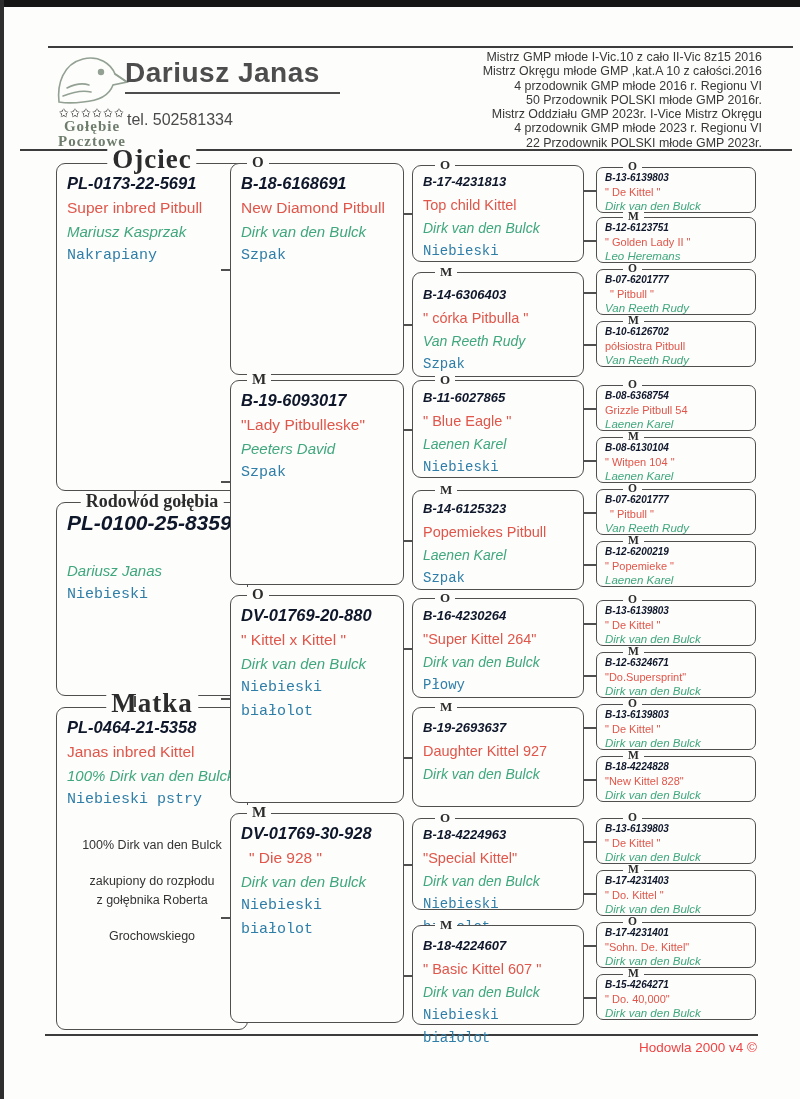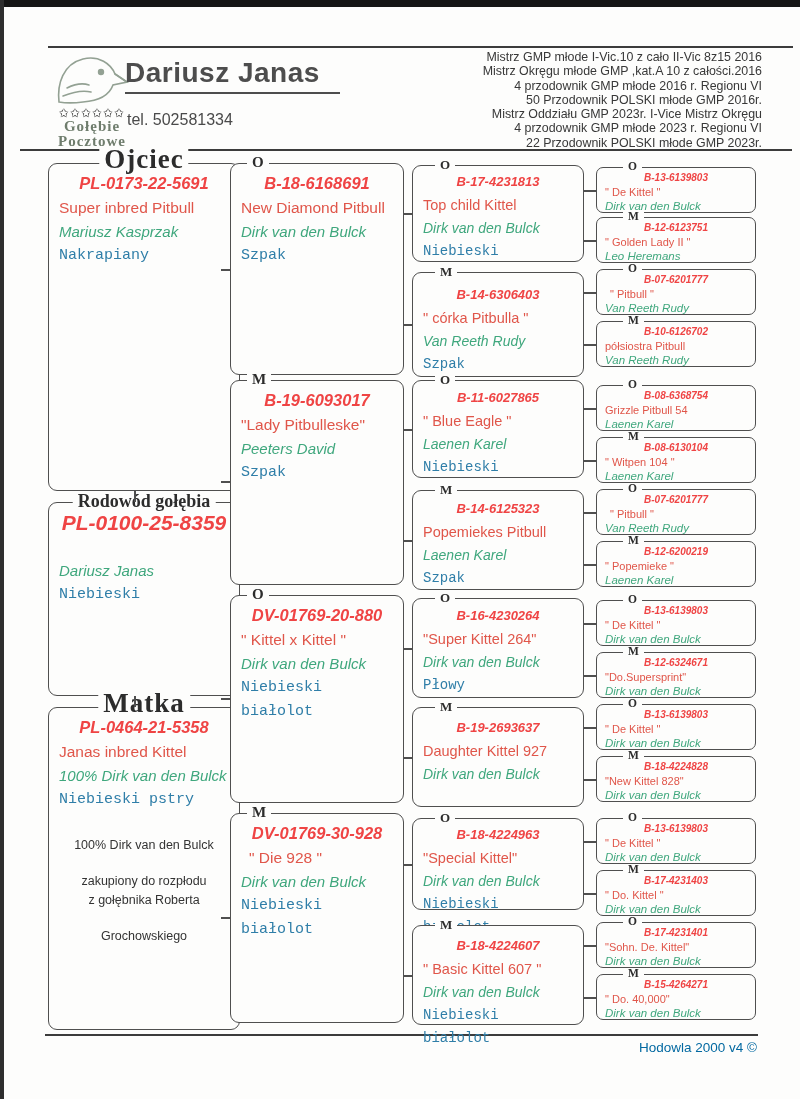--- a/index.html
+++ b/index.html
@@ -21,55 +21,55 @@
   .logo-word{font-family:"Liberation Serif",serif;font-weight:bold;color:#6f7d6d;font-size:15px;line-height:15px;letter-spacing:1px;}
   .doc-title{
     position:absolute;left:125px;top:57px;font-size:28px;font-weight:bold;color:#4d4d4d;
     letter-spacing:.5px;border-bottom:2.5px solid #4d4d4d;padding:0 20px 3px 0;
   }
   .phone{position:absolute;left:127px;top:111px;font-size:16px;color:#4a4a4a;}
   .achievements{position:absolute;right:38px;top:50px;text-align:right;font-size:12.4px;color:#383838;line-height:14.3px;}
 
   
   .box{position:absolute;border:1.4px solid #4f4f4f;border-radius:9px;background:#fdfdfc;box-sizing:border-box;}
-  .col1{left:48px;width:192px;}
+  .col1{left:56px;width:192px;}
   .col2{left:230px;width:174px;}
   .col3{left:412px;width:172px;}
   .col4{left:596px;width:160px;border-radius:7px;}
   .box-label{
     position:absolute;background:#fdfdfc;padding:0 5px;line-height:1;
     font-family:"Liberation Serif",serif;font-weight:bold;color:#2c2c2c;
   }
   .sex2{top:-9px;left:16px;font-size:15px;}
   .sex3{top:-8px;left:22px;font-size:13px;}
   .sex4{top:-7px;left:26px;font-size:11.5px;}
   .big-title{top:-18px;left:50%;transform:translateX(-50%);font-size:27px;letter-spacing:1px;white-space:nowrap;}
   .mid-title{top:-11px;left:50%;transform:translateX(-50%);font-size:18px;white-space:nowrap;}
 
   .content{padding:7px 10px 0 10px;}
-  .ring{font-weight:bold;font-style:italic;color:#ef4444;text-align:center;}
+  .ring{font-weight:bold;font-style:italic;color:#0f172a;}
   .name{color:#e0564a;}
   .breeder{color:#3fa77d;font-style:italic;}
   .pcolor{color:#2f7ea8;font-family:Liberation Mono, monospace;}
 
   .c1 .ring,.c2 .ring{font-size:16.5px;line-height:25px;}
   .c1 .name,.c2 .name{font-size:15.5px;line-height:24px;}
   .c1 .breeder,.c2 .breeder,.c1 .pcolor,.c2 .pcolor{font-size:15px;line-height:24px;}
   .c3 .ring{font-size:13px;line-height:24px;}
   .c3 .name{font-size:14.5px;line-height:23px;}
   .c3 .breeder,.c3 .pcolor{font-size:14px;line-height:23px;}
   .c4 .content{padding:2px 8px 0 8px;}
   .c4 .ring{font-size:10px;line-height:16px;}
   .c4 .name{font-size:11px;line-height:13.5px;}
   .c4 .breeder{font-size:11.5px;line-height:13.5px;}
 
   .note{text-align:center;color:#333;font-size:12.5px;line-height:19px;}
   .stub{position:absolute;background:#4f4f4f;height:1.6px;}
   .vjoin{position:absolute;background:#4f4f4f;width:1.6px;}
-  .footer-text{position:absolute;right:43px;top:1040px;font-size:13.5px;color:#0369a1;}
+  .footer-text{position:absolute;right:43px;top:1040px;font-size:13.5px;color:#ef4444;}
 </style>
 </head>
 <body>
 
 <div class="page">
 
   <div class="scan-top"></div>
   <div class="scan-left"></div>
   <div class="rule rule1"></div>
   <div class="rule rule2"></div>

